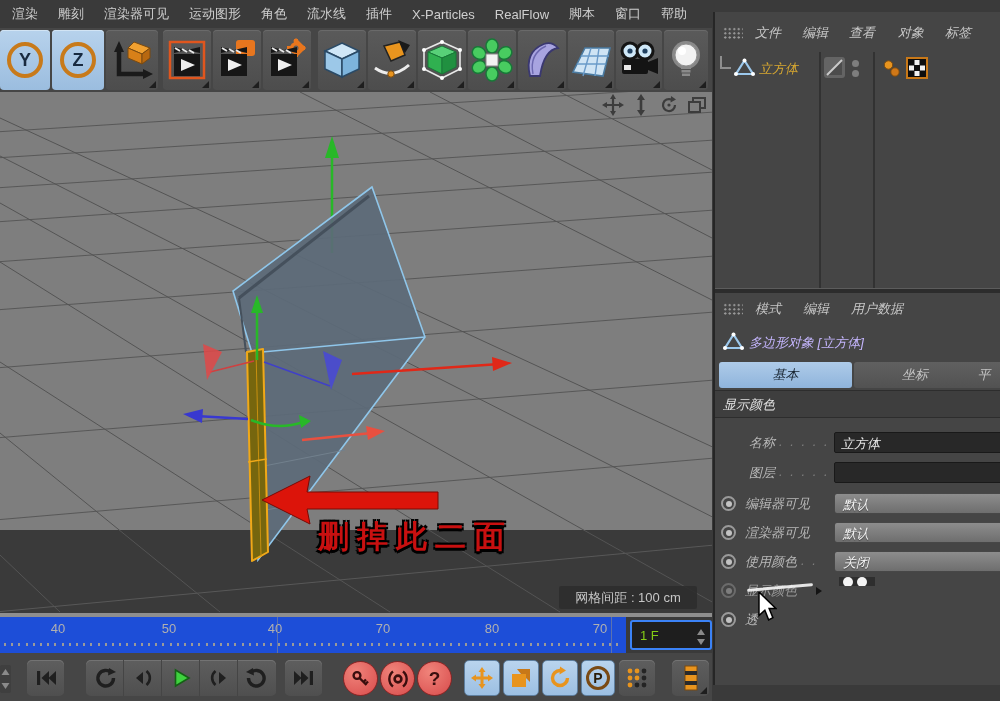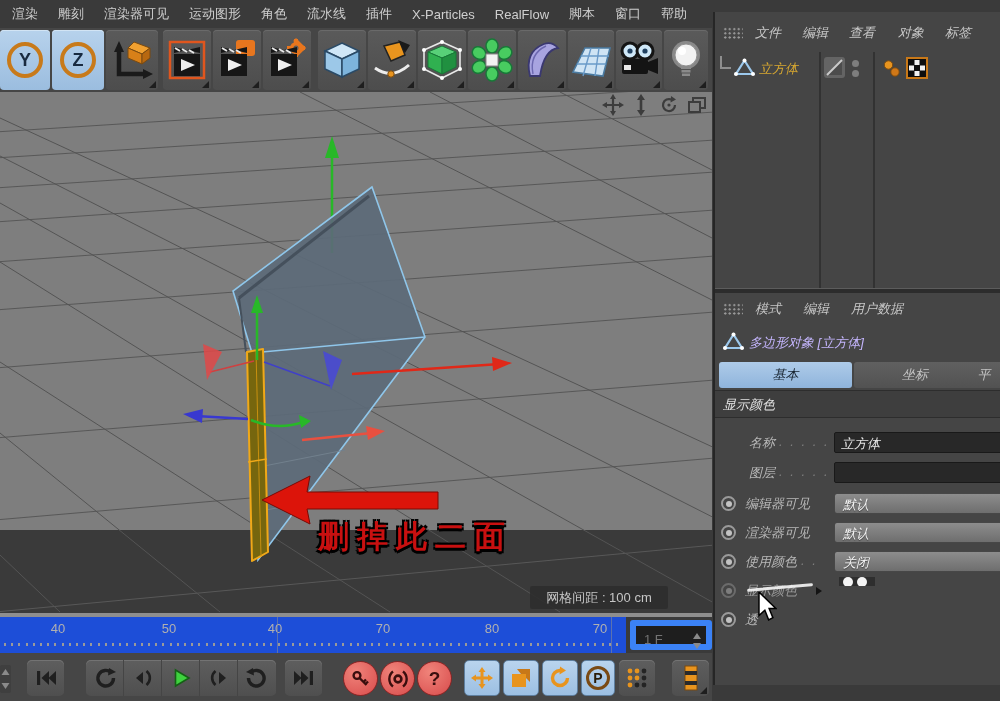--- a/index.html
+++ b/index.html
@@ -25,34 +25,34 @@
           font-weight:bold; font-size:18px; color:#182a40; }
 
   
   .viewport { position:absolute; left:0; top:92px; width:712px; height:438px; background:#7e7e7e; }
   .navicons { position:absolute; left:600px; top:2px; display:flex; gap:3px; }
   .navicons span { width:25px; height:22px; display:flex; align-items:center; justify-content:center; }
   .annotation { position:absolute; left:318px; top:424px; font-size:31px; font-weight:bold;
                 letter-spacing:8px; color:#c81010; white-space:nowrap;
                 font-family:"DejaVu Serif","Liberation Serif",serif;
                 text-shadow:-2px -2px 0 #000, 2px -2px 0 #000, -2px 2px 0 #000, 2px 2px 0 #000, 0 3px 0 #000; }
-  .gridbadge { position:absolute; left:530px; top:494px; width:138px; height:23px;
+  .gridbadge { position:absolute; left:559px; top:494px; width:138px; height:23px;
                background:rgba(44,44,44,.88); border-radius:2px; color:#c6c6c6;
                font-size:13px; line-height:23px; text-align:center; }
 
   
   .splitter { position:absolute; left:0; top:613px; width:712px; height:4px; background:#8e8e8e; }
   .timeline { position:absolute; left:0; top:617px; width:712px; height:36px; background:#3a3a3a; }
   .ruler { position:absolute; left:0; top:0; width:626px; height:36px; background:#1d4ed8; }
   .ruler .num { position:absolute; top:4px; transform:translateX(-50%); color:#b0b0b0; font-size:13px; }
   .ticks { position:absolute; left:4px; top:26px; width:616px; height:3px;
            background:repeating-linear-gradient(90deg,#9a9a9a 0 2px,transparent 2px 7.2px); }
   .playhead { position:absolute; top:0; width:1px; height:36px; background:#909090; opacity:.55; }
   .framebox { position:absolute; left:630px; top:3px; width:82px; height:30px; background:#1e1e1e;
-              border:6px solid #3b82f6; border-radius:3px; color:#737373; font-size:13px;
+              border:2px solid #3b82f6; border-radius:3px; color:#84cc16; font-size:13px;
               line-height:28px; padding-left:8px; }
   .spin { position:absolute; right:4px; top:6px; width:9px; height:18px; }
   .spin i { position:absolute; left:0; width:0; height:0; border-left:4.5px solid transparent; border-right:4.5px solid transparent; }
   .spin .up { top:1px; border-bottom:6px solid #8a8a8a; }
   .spin .dn { bottom:1px; border-top:6px solid #8a8a8a; }
 
   .transport { position:absolute; left:0; top:653px; width:712px; height:48px; background:#464646; }
   .tpbtn { position:absolute; top:7px; width:37px; height:36px; border-radius:5px;
            background:linear-gradient(#5e5e5e,#4f4f4f); box-shadow:inset 0 1px 0 #737373;
            display:flex; align-items:center; justify-content:center; }

